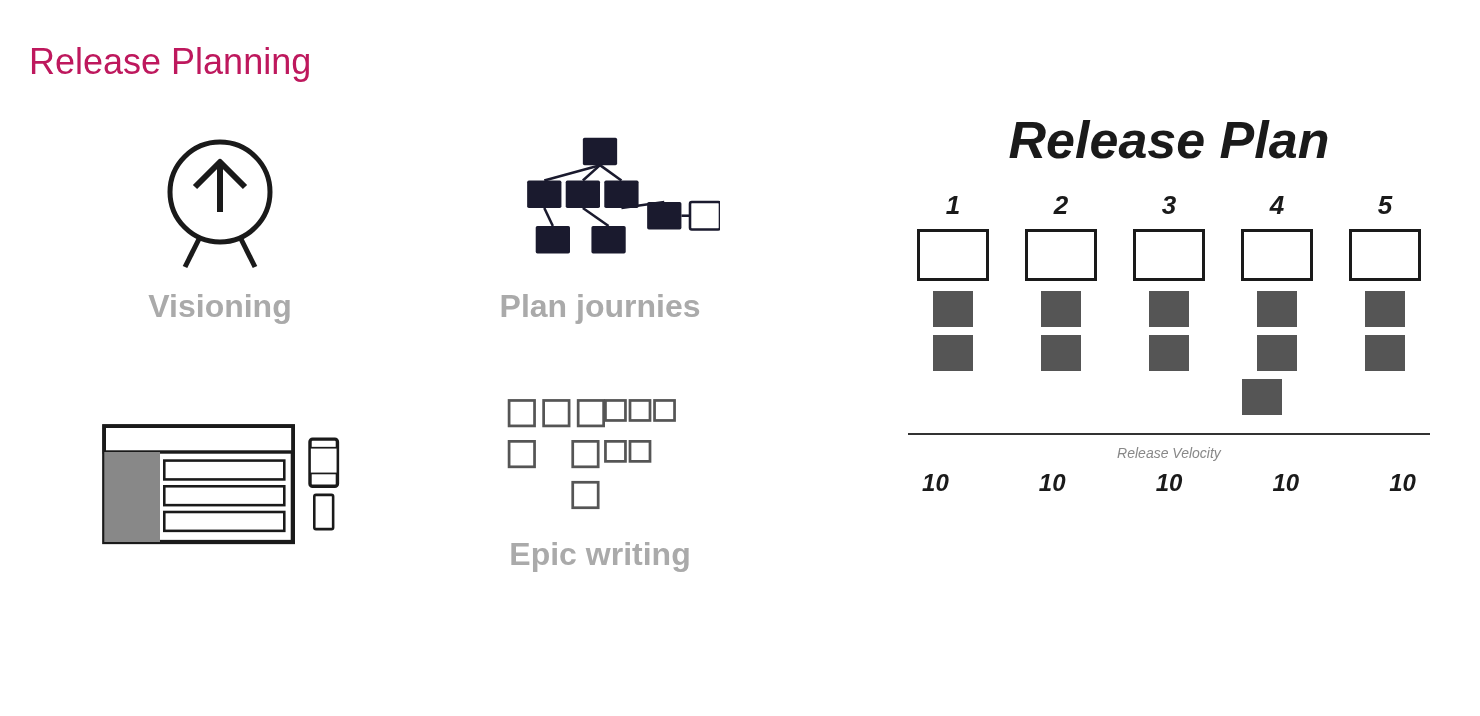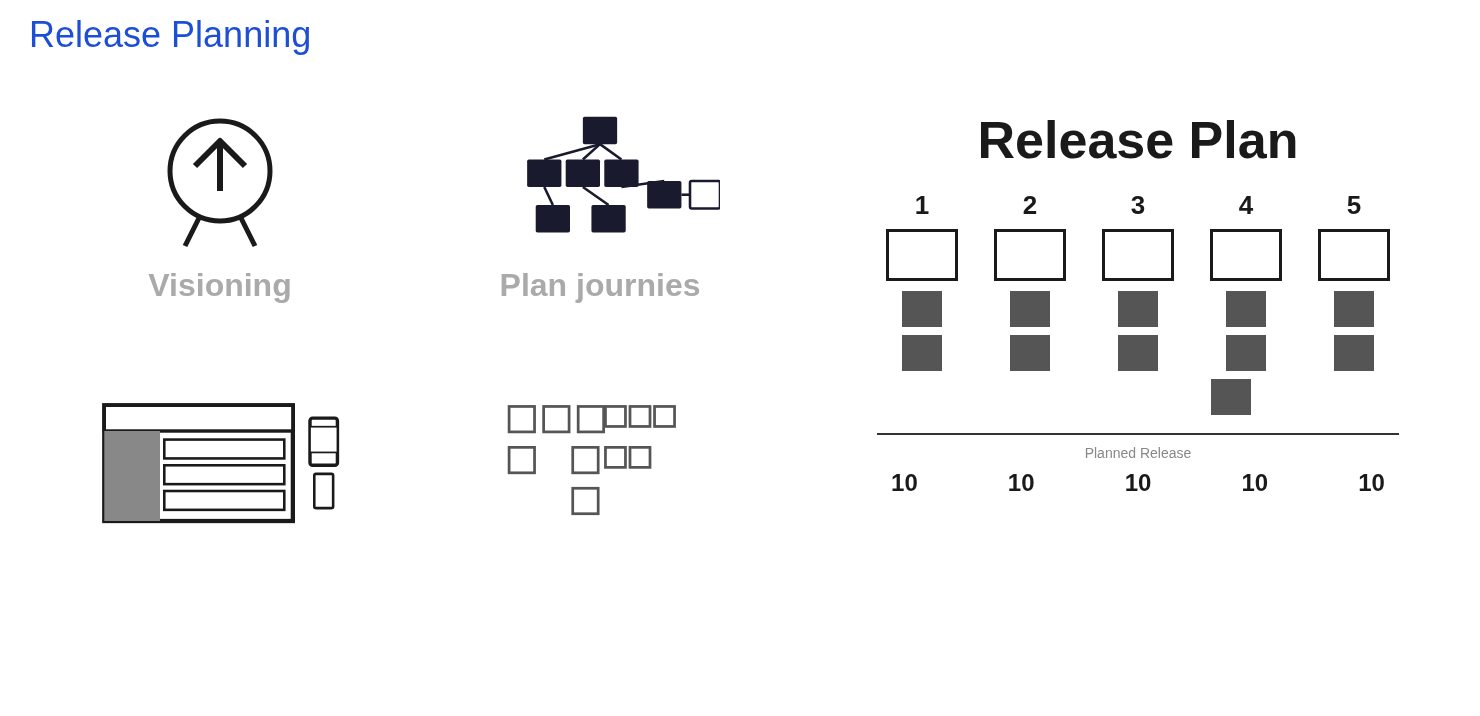--- a/index.html
+++ b/index.html
@@ -6,31 +6,31 @@
     body {
       width: 1480px;
       height: 716px;
       background: #ffffff;
       font-family: 'Arial', sans-serif;
       overflow: hidden;
     }
 
     .page-title {
       position: absolute;
-      top: 14px;
+      top: 41px;
       left: 29px;
       font-size: 36px;
       font-weight: 400;
-      color: #1d4ed8;
+      color: #be185d;
     }
 
     
     .icons-section {
       position: absolute;
-      top: 91px;
+      top: 112px;
       left: 40px;
       width: 740px;
       display: grid;
       grid-template-columns: 1fr 1fr;
       grid-template-rows: 1fr 1fr;
       gap: 20px;
     }
 
     .icon-item {
       display: flex;
@@ -69,22 +69,23 @@
     
     .epic-writing-icon {
       width: 200px;
       height: 130px;
     }
 
     
     .release-plan-section {
       position: absolute;
       top: 110px;
-      left: 848px;
+      left: 879px;
       width: 580px;
+      font-style: italic;
     }
 
     .release-plan-title {
       text-align: center;
       font-size: 52px;
       font-weight: 700;
       color: #1a1a1a;
       margin-bottom: 20px;
     }
 
@@ -247,20 +248,21 @@
       <rect x="143" y="10" width="22" height="22" fill="none" stroke="#555555" stroke-width="3"></rect>
       <rect x="170" y="10" width="22" height="22" fill="none" stroke="#555555" stroke-width="3"></rect>
 
       <rect x="10" y="55" width="28" height="28" fill="none" stroke="#555555" stroke-width="3"></rect>
       <rect x="80" y="55" width="28" height="28" fill="none" stroke="#555555" stroke-width="3"></rect>
       <rect x="116" y="55" width="22" height="22" fill="none" stroke="#555555" stroke-width="3"></rect>
       <rect x="143" y="55" width="22" height="22" fill="none" stroke="#555555" stroke-width="3"></rect>
 
       <rect x="80" y="100" width="28" height="28" fill="none" stroke="#555555" stroke-width="3"></rect>
     </svg>
+    <span class="icon-label">Epic writing</span>
   </div>
 
 </div>
 
 <div class="release-plan-section">
 
   <div class="release-plan-title">Release Plan</div>
 
   <div class="release-plan-grid">
 
@@ -298,21 +300,21 @@
 
     <div class="sprint-small-boxes-row" style="justify-content: center; padding: 0 20px; margin-bottom: 8px;">
 
       <div style="width: 80px; text-align: center; margin-left: 0; position: relative; left: 93px;">
         <div class="sprint-small-box" style="margin: 0 auto;"></div>
       </div>
     </div>
 
     <div class="divider-line"></div>
 
-    <div class="planned-velocity-label">Planned Release</div>
+    <div class="planned-velocity-label">Release Velocity</div>
 
     <div class="velocity-numbers">
       <div class="velocity-num">10</div>
       <div class="velocity-num">10</div>
       <div class="velocity-num">10</div>
       <div class="velocity-num">10</div>
       <div class="velocity-num">10</div>
     </div>
 
   </div>

